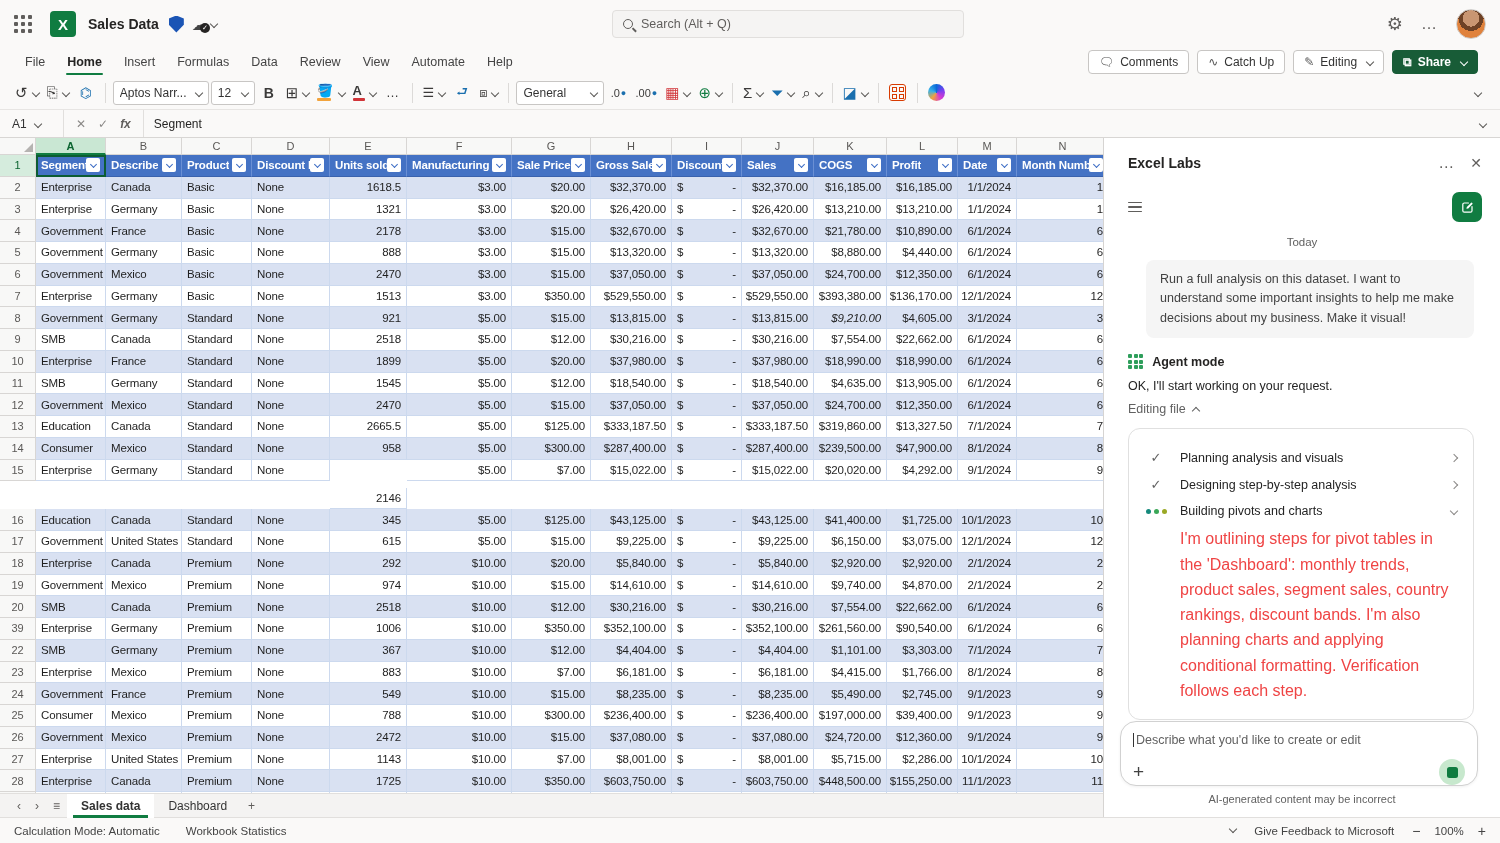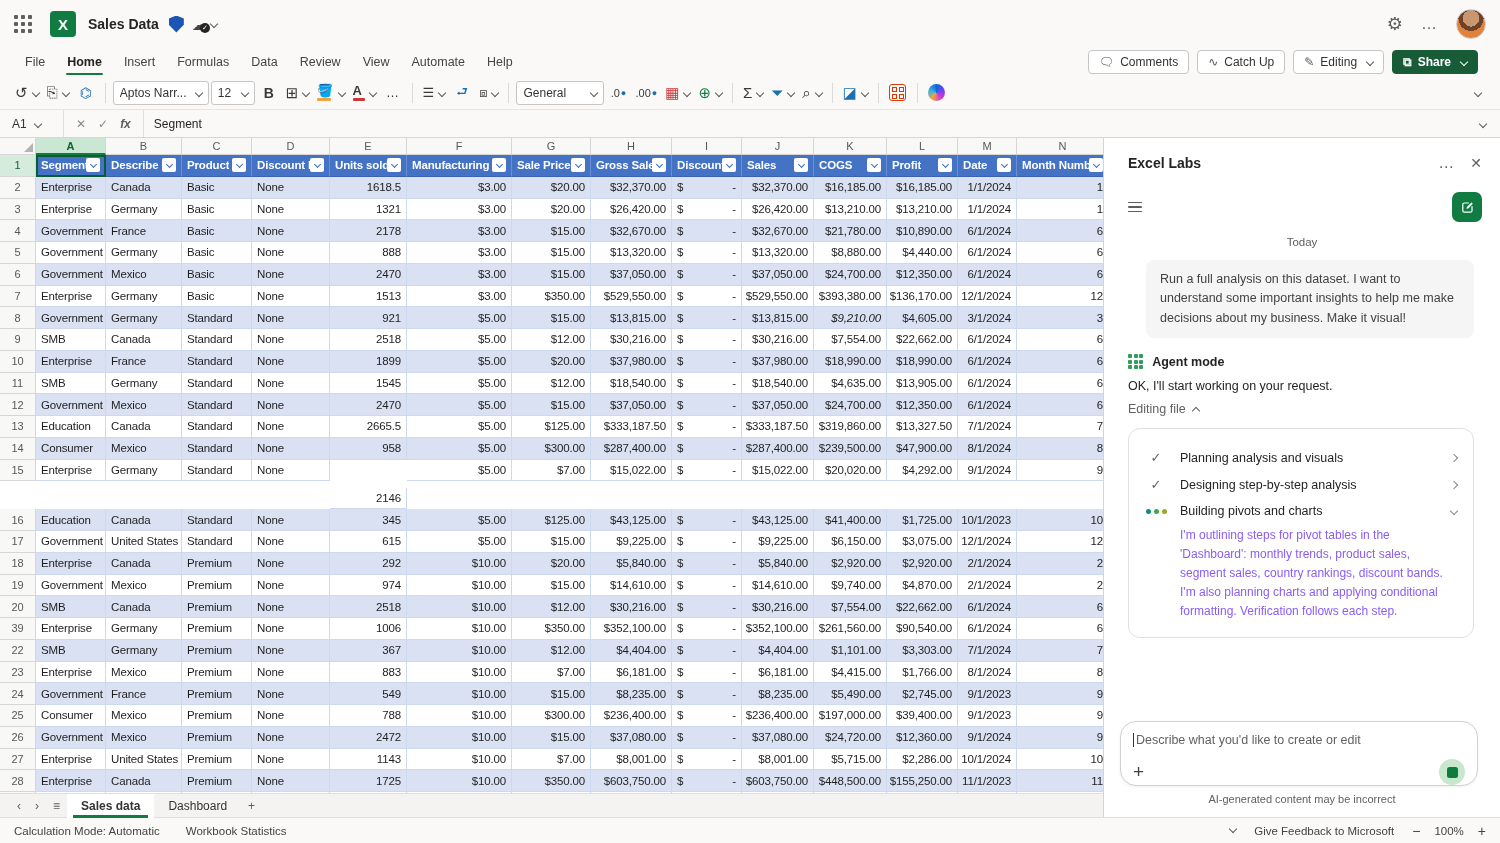--- a/index.html
+++ b/index.html
@@ -112,21 +112,21 @@
   .p-edit .chev{border-color:#616161;margin-left:7px;margin-top:3px}
   .card{margin:12px 26px 0 24px;border:1px solid #e0e0e0;border-radius:12px;padding:15px 14px 14px}
   .step{display:flex;align-items:center;gap:13px;padding:6px 2px;font-size:12.5px;color:#242424}
   .ck{color:#616161;font-size:13px;width:22px;text-align:center}
   .dots{width:22px;display:flex;gap:3px;justify-content:center}
   .dots i{width:5px;height:5px;border-radius:50%}
   .dots i:nth-child(1){background:#15897c}
   .dots i:nth-child(2){background:#3aa757}
   .dots i:nth-child(3){background:#9aa825}
   .step .chev{margin-left:auto;border-color:#8a8886}
-  .step-desc{font-size:12px;line-height:1.58;color:#8b5cf6;padding:2px 6px 2px 37px}
+  .step-desc{font-size:16px;line-height:1.58;color:#ef4444;padding:2px 6px 2px 37px}
   .p-space{flex:1}
   .inputcard{margin:0 22px 0 16px;background:#fff;border:1px solid #d1d1d1;border-radius:16px;box-shadow:0 1px 3px rgba(0,0,0,.06);padding:11px 12px 0;position:relative}
   .ph{font-size:12.5px;color:#616161;display:flex;align-items:center}
   .caret{width:1px;height:14px;background:#333;margin-right:2px}
   .input-foot{display:flex;align-items:center;margin-top:12px}
   .plus{font-size:19px;color:#424242;font-weight:300;cursor:pointer;line-height:12px}
   .stopbtn{margin-left:auto;width:26px;height:26px;border-radius:50%;background:#c7e8cd;display:flex;align-items:center;justify-content:center;cursor:pointer}
   .stopbtn i{width:11px;height:11px;background:#0f7b3f;border-radius:2.5px}
   .ai-note{text-align:center;font-size:11px;color:#616161;padding:7px 0 12px}
 </style>
@@ -143,20 +143,24 @@
       <i></i>
       <i></i>
       <i></i>
       <i></i>
     </div>
   <div class="xl-icon">X</div>
   <span class="doc-title">Sales Data</span>
   <span class="shield"></span>
   <span class="cloudck">☁<b>✓</b></span>
   <span class="chev"></span>
+  <div class="searchbox">
+    <span class="mag"></span>
+    <span>Search (Alt + Q)</span>
+  </div>
   <div class="tb-right">
     <span class="gear">⚙</span>
     <span class="dots3">…</span>
     <span class="avatar"></span>
   </div>
 </div>
 
 <div class="menubar">
   <div id="menu-tabs" style="display:flex;align-items:flex-end">
       <div class="menu-tab">File</div>

